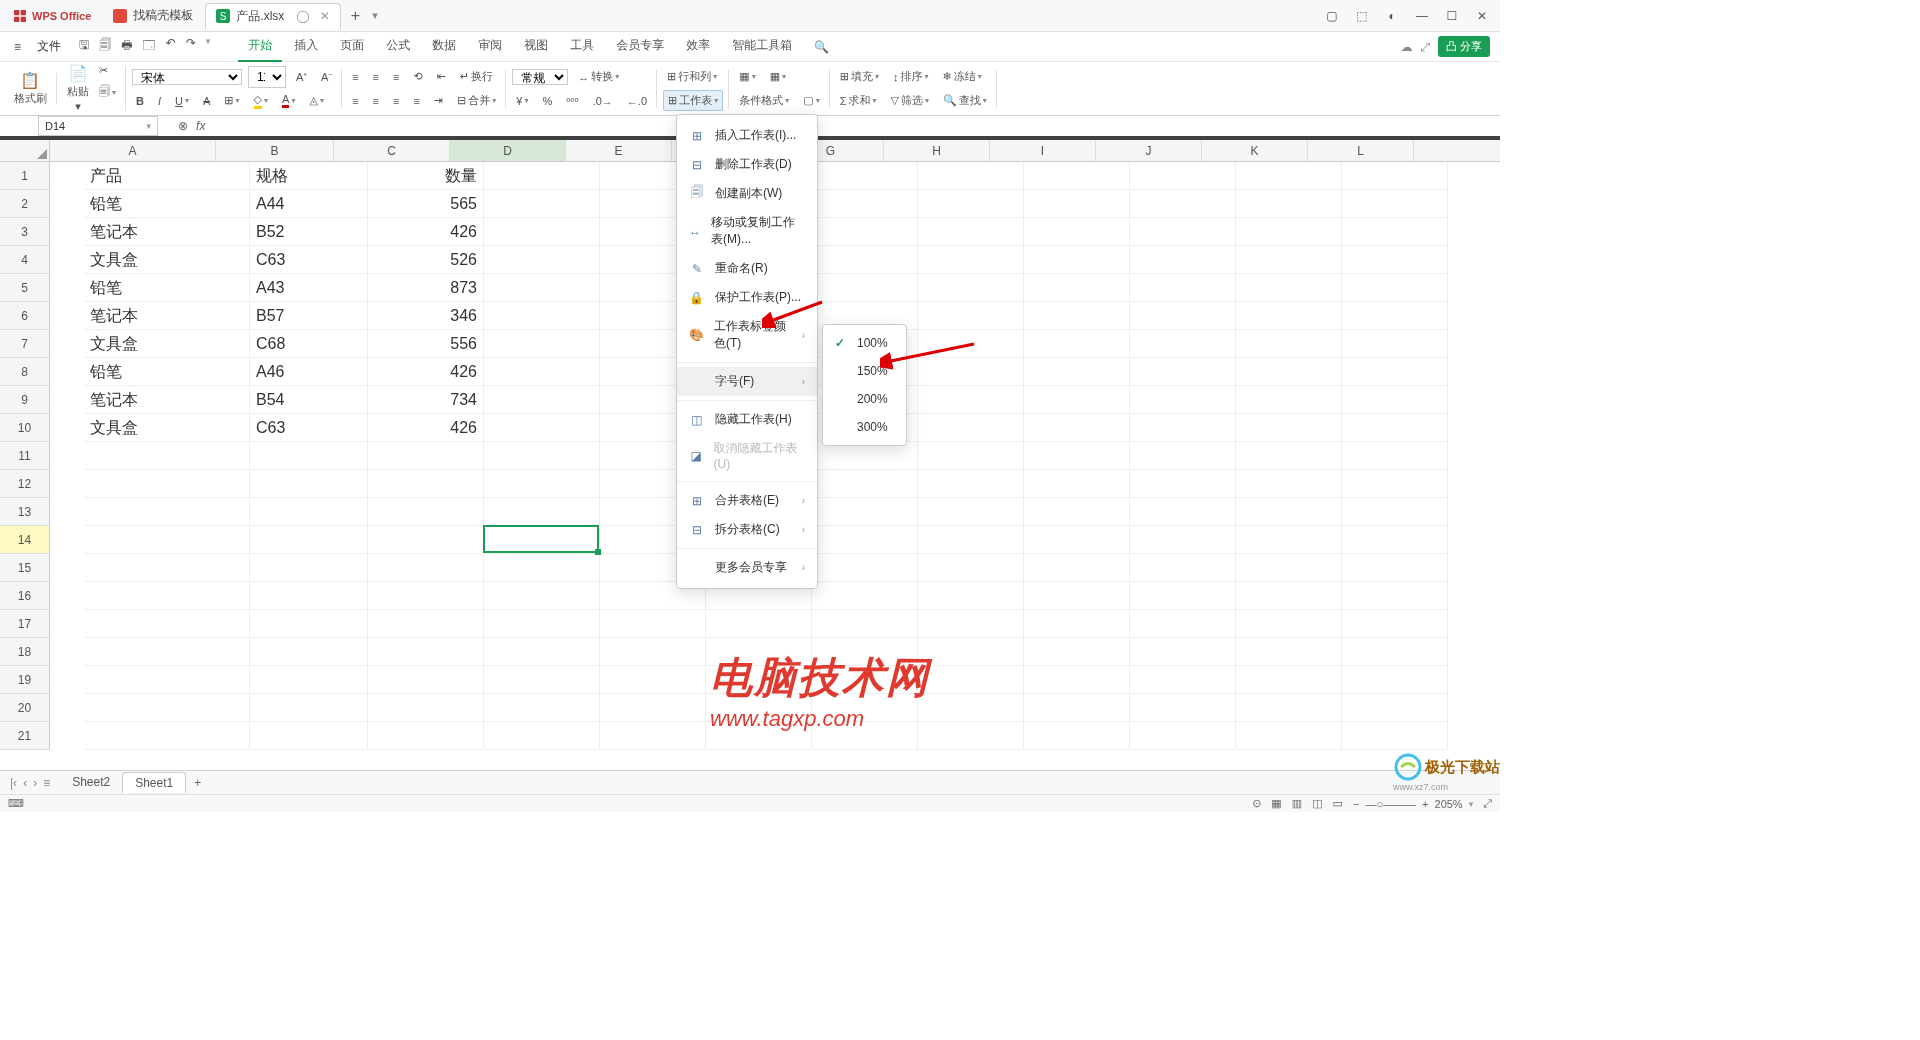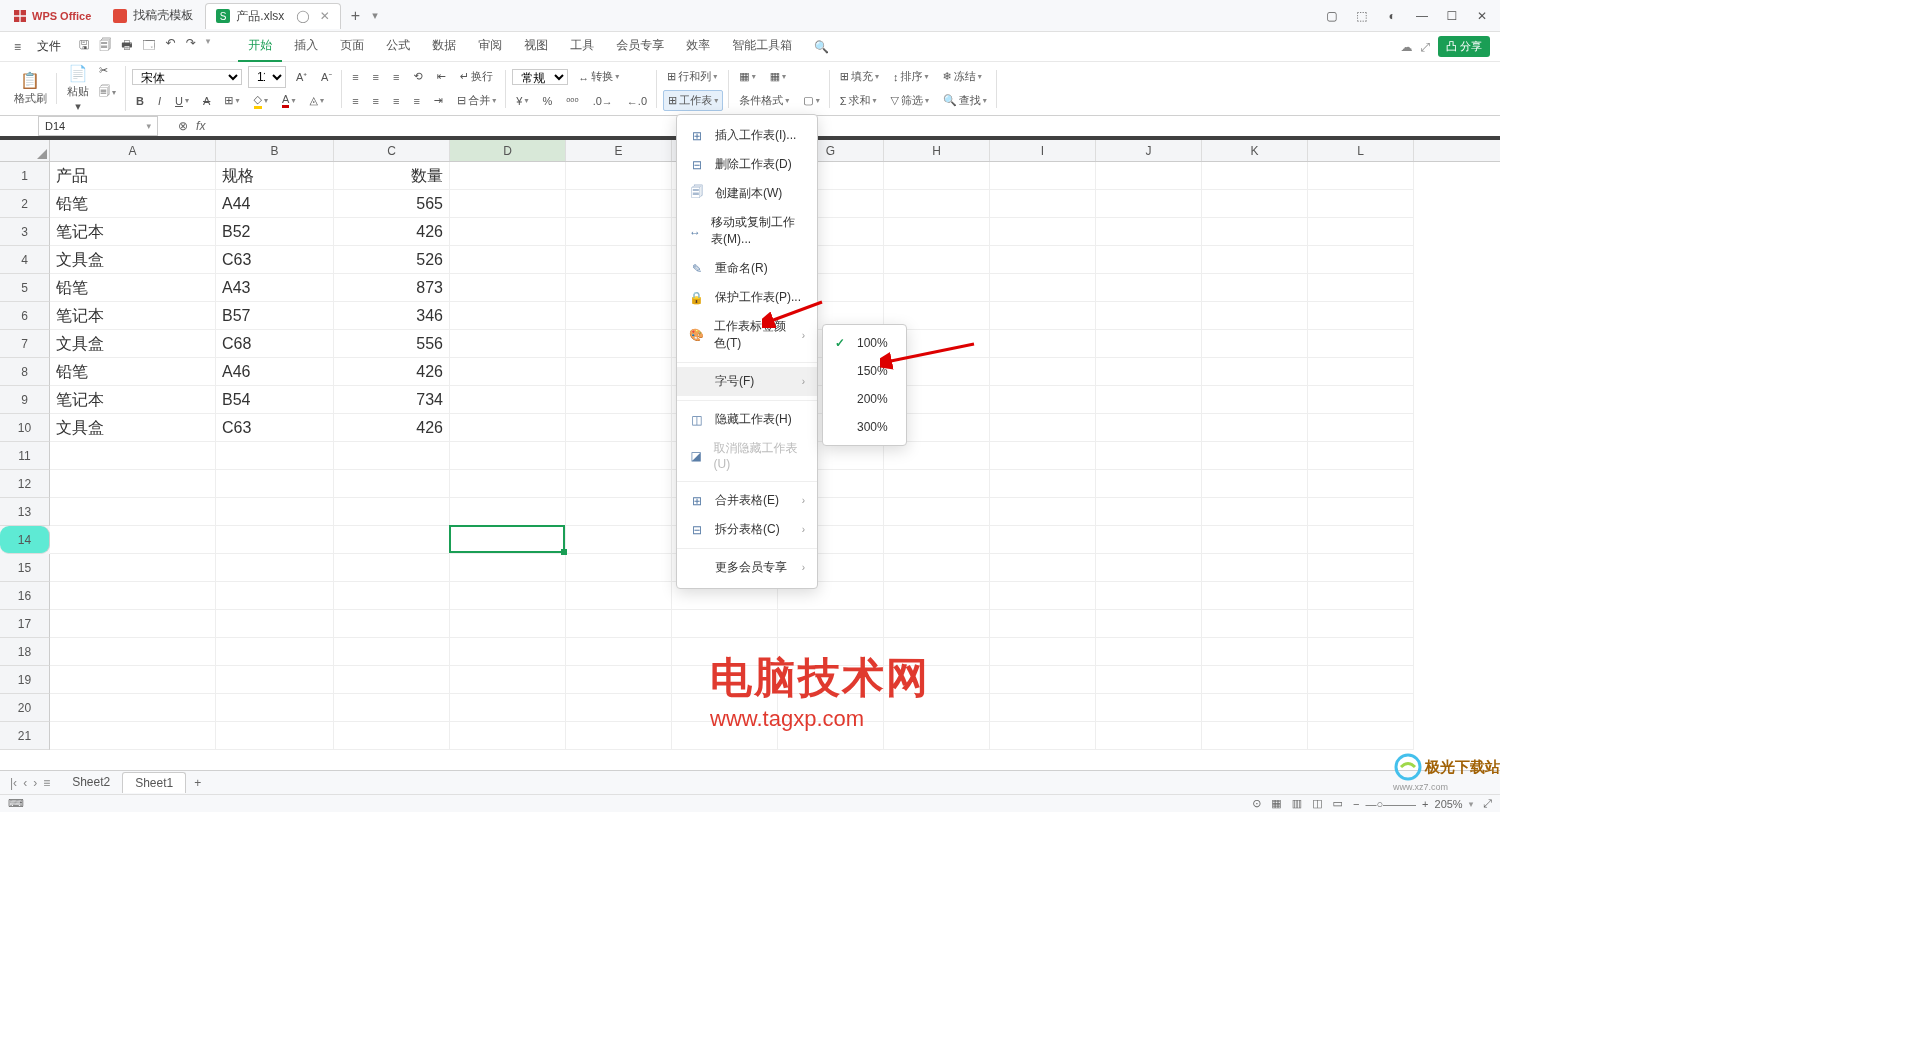--- a/index.html
+++ b/index.html
@@ -41,22 +41,22 @@
 .fx-area{display:flex;align-items:center;gap:8px;margin-left:20px;color:#666;}
 .grid-container{position:relative;height:612px;overflow:hidden;}
 .colheaders{display:flex;height:22px;background:#f4f5f7;border-bottom:1px solid #ccc;}
 .corner{width:50px;border-right:1px solid #ccc;background:#f4f5f7;position:relative;}
 .corner::after{content:"";position:absolute;right:2px;bottom:2px;border:5px solid transparent;border-bottom-color:#999;border-right-color:#999;}
 .colh{border-right:1px solid #ddd;text-align:center;line-height:22px;color:#555;font-size:12px;}
 .colh.sel{background:#d8e8d8;}
 .gridbody{display:flex;}
 .rowheaders{width:50px;background:#f4f5f7;}
 .rowh{height:28px;border-bottom:1px solid #ddd;border-right:1px solid #ccc;text-align:center;line-height:28px;color:#555;font-size:12px;}
-.rowh.sel{background:#5eead4;border-radius:9px;}
-.cells{position:relative;flex:1;}
+.rowh.sel{background:#fef9c3;}
+.cells{position:relative;flex:1;margin-left:34px;}
 .cellrow{display:flex;height:28px;}
 .cell{border-right:1px solid #eee;border-bottom:1px solid #eee;padding:2px 6px;font-size:16px;line-height:24px;overflow:hidden;white-space:nowrap;}
 .cell.num{text-align:right;}
 .active-cell{position:absolute;border:2px solid #1a9e55;pointer-events:none;}
 .active-cell::after{content:"";position:absolute;right:-4px;bottom:-4px;width:6px;height:6px;background:#1a9e55;}
 .context-menu{position:absolute;background:#fff;border:1px solid #ccc;box-shadow:0 4px 16px rgba(0,0,0,.15);border-radius:4px;padding:6px 0;width:142px;z-index:100;}
 .cm-item{display:flex;align-items:center;gap:10px;padding:6px 12px;font-size:12px;color:#333;cursor:pointer;position:relative;}
 .cm-item:hover,.cm-item.hovered{background:#f0f0f0;}
 .cm-item.disabled{color:#bbb;}
 .cm-item .arrow{margin-left:auto;font-size:10px;color:#999;}
@@ -720,21 +720,21 @@
 </svg>
 <svg class="red-arrow" style="left:880px;top:340px;" width="100" height="30">
   <defs>
       <marker id="ah2" markerWidth="10" markerHeight="10" refX="2" refY="3" orient="auto">
         <path d="M0,0 L0,6 L8,3 z" fill="#d00"></path>
       </marker>
     </defs>
   <line x1="94" y1="4" x2="6" y2="22" stroke="#d00" stroke-width="3" marker-end="url(#ah2)"></line>
 </svg>
 
-<div class="watermark" style="left:710px;top:650px;">
+<div class="watermark" style="left:710px;top:650px;font-style:italic;">
   <div style="display:flex;align-items:center;gap:20px;">
     <div>
       <div class="wm-text">电脑技术网</div>
       <div class="wm-url">www.tagxp.com</div>
     </div>
   </div>
 </div>
 
 <div class="dl-badge">
   <div style="display:flex;align-items:center;gap:2px;">

